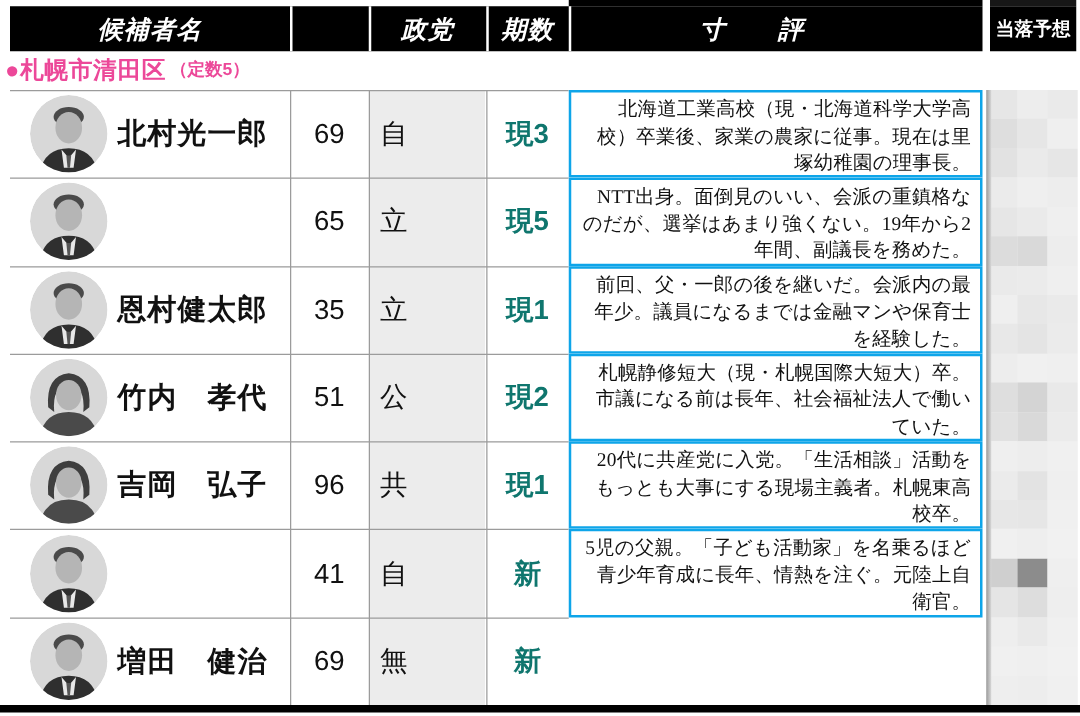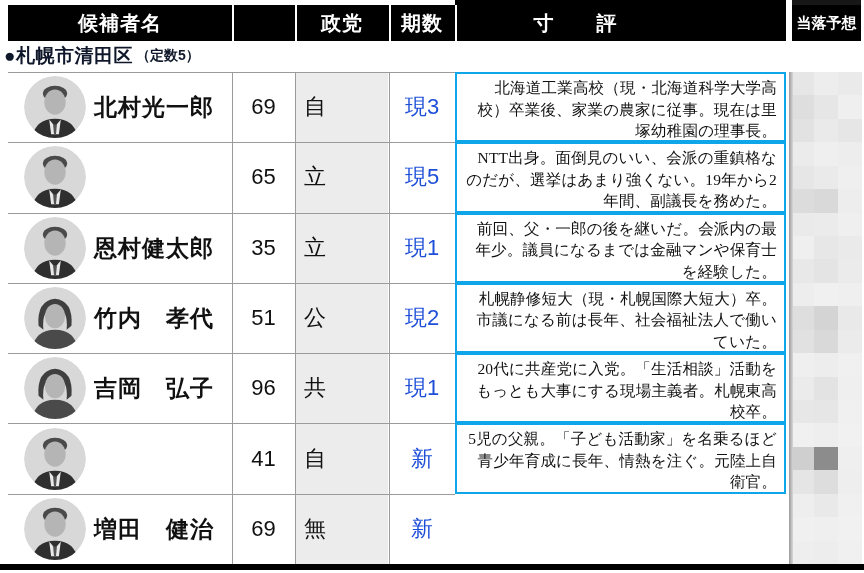--- a/index.html
+++ b/index.html
@@ -5,36 +5,36 @@
   html,body{margin:0;padding:0;background:#fff;}
   #page{position:relative;width:864px;height:573px;background:#ffffff;overflow:hidden;
         font-family:"Liberation Sans",sans-serif;}
 
   
   .artifact{position:absolute;top:0;height:5px;background:#000;}
   .artifact.a1{left:455px;width:331px;}
   .artifact.a2{left:792px;width:69px;background:#171717;}
 
   
-  .hdrbar{position:absolute;left:8px;top:5px;width:778px;height:36px;background:#000;}
+  .hdrbar{position:absolute;left:8px;top:5px;width:778px;height:36px;background:#000;font-style:italic;}
   .hcell{position:absolute;top:0;height:36px;display:flex;align-items:center;justify-content:center;
          color:#fff;font-size:20px;font-weight:700;letter-spacing:1px;}
   .hc-name{left:0;width:224px;}
   .hc-age{left:224px;width:63px;margin-top:28px;}
   .hc-party{left:287px;width:94px;}
   .hc-terms{left:381px;width:66px;}
-  .hc-comment{left:421px;width:293px;}
+  .hc-comment{left:447px;width:293px;}
   .hsep{position:absolute;top:0;width:2px;height:36px;background:#fff;}
   .hs1{left:224px;}.hs2{left:287px;}.hs3{left:381px;}.hs4{left:447px;}
   .hdrbox{position:absolute;left:792px;top:5px;width:69px;height:36px;background:#000;
           display:flex;align-items:center;justify-content:center;color:#fff;
           font-size:15px;font-weight:700;}
 
   
-  .section{position:absolute;left:4px;top:44px;height:24px;display:flex;align-items:center;color:#0f172a;}
+  .section{position:absolute;left:4px;top:44px;height:24px;display:flex;align-items:center;color:#ec4899;}
   .section .t{font-size:19px;font-weight:700;letter-spacing:0.5px;}
   .section .n{font-size:14px;font-weight:600;margin-left:3px;}
 
   
   .partybg{position:absolute;left:296px;top:72px;width:92px;height:492px;background:#ececec;}
   .vline{position:absolute;top:72px;width:1px;height:492px;background:#9b9b9b;}
   .v1{left:232px;}.v2{left:295px;}.v3{left:389px;}
 
   .tbody{position:absolute;left:0;top:72px;width:864px;height:492px;display:flex;flex-direction:column;}
   .row{position:relative;flex:1;}
@@ -43,21 +43,21 @@
   .photo{position:absolute;left:24px;top:50%;transform:translateY(-50%);width:62px;height:62px;
          border-radius:50%;overflow:hidden;display:block;}
   .photo svg{display:block;}
   .cname{position:absolute;left:94px;top:50%;transform:translateY(-50%);
          font-size:23px;font-weight:600;color:#111;white-space:nowrap;letter-spacing:1px;}
   .cage{position:absolute;left:232px;width:63px;top:50%;transform:translateY(-50%);
         text-align:center;font-size:22px;font-weight:500;color:#111;}
   .cparty{position:absolute;left:296px;width:92px;top:50%;transform:translateY(-50%);
         padding-left:8px;box-sizing:border-box;font-size:22px;font-weight:500;color:#111;}
   .cterms{position:absolute;left:389px;width:66px;top:50%;transform:translateY(-50%);
-        text-align:center;font-size:22px;font-weight:400;color:#1d4ed8;white-space:nowrap;}
+        text-align:center;font-size:22px;font-weight:700;color:#0f766e;white-space:nowrap;}
   .ccomment{position:absolute;left:455px;top:0;width:331px;bottom:0;box-sizing:border-box;
         border:2px solid #0ea5e9;background:#fff;padding:3px 7px 2px 7px;
         font-family:"Liberation Serif",serif;font-size:15.5px;line-height:21.5px;color:#111;
         letter-spacing:0.2px;overflow:hidden;text-align:right;}
 
   
   .mosaic{position:absolute;left:790px;top:72px;width:72px;height:492px;
           display:grid;grid-template-columns:1fr 1fr 1fr;background:#efefef;}
   .mosaic div{width:100%;height:100%;}
   .mosaic-edge{position:absolute;left:789px;top:72px;width:4px;height:492px;

